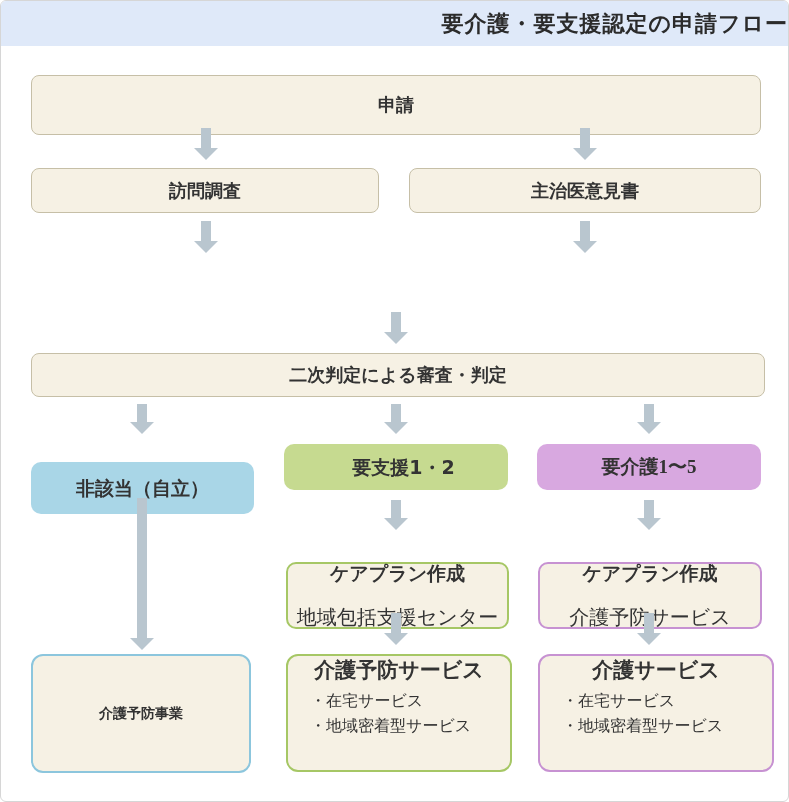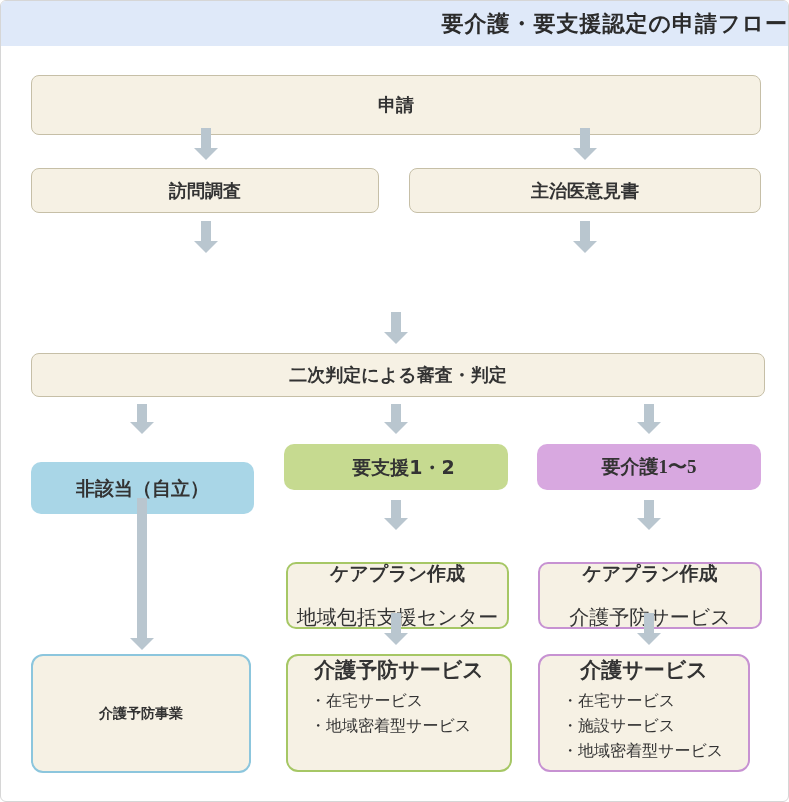--- a/index.html
+++ b/index.html
@@ -215,20 +215,19 @@
   </div>
 
   <div class="endbox blue-border centered" style="left:30px; top:653px; width:220px; height:119px;">介護予防事業</div>
 
   <div class="endbox green-border" style="left:285px; top:653px; width:226px; height:118px;">
     <div class="svc-title">介護予防サービス</div>
     <div class="svc-item">・在宅サービス</div>
     <div class="svc-item">・地域密着型サービス</div>
   </div>
 
-  <div class="endbox purple-border" style="left:537px; top:653px; width:212px; height:118px;">
+  <div class="endbox purple-border" style="left:537px; top:653px; width:236px; height:118px;">
     <div class="svc-title">介護サービス</div>
     <div class="svc-item">・在宅サービス</div>
-    <div class="svc-item">・施設サービス</div>
     <div class="svc-item">・地域密着型サービス</div>
   </div>
 
 </div>
 
 </body></html>

